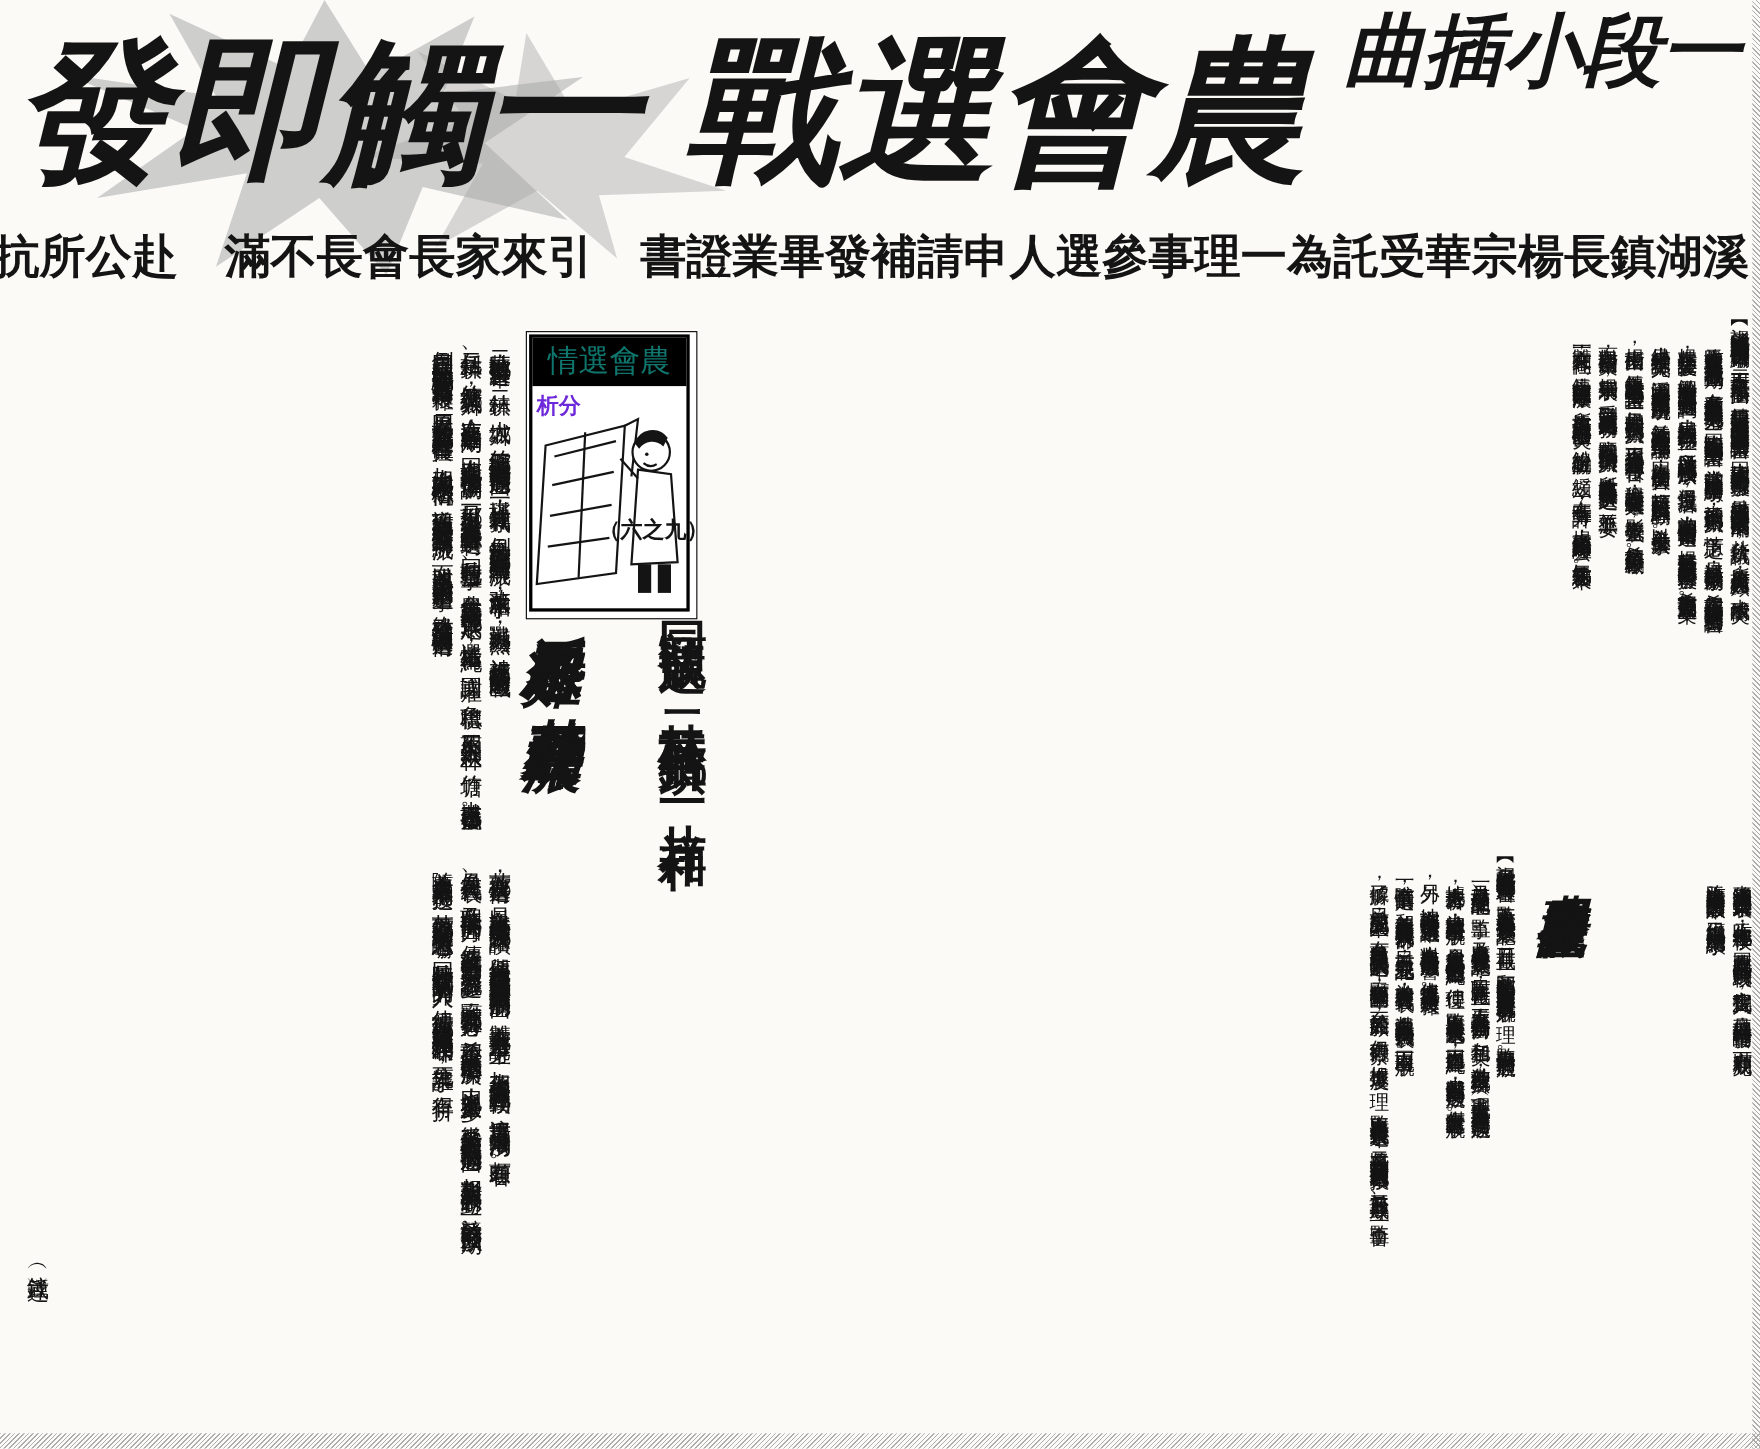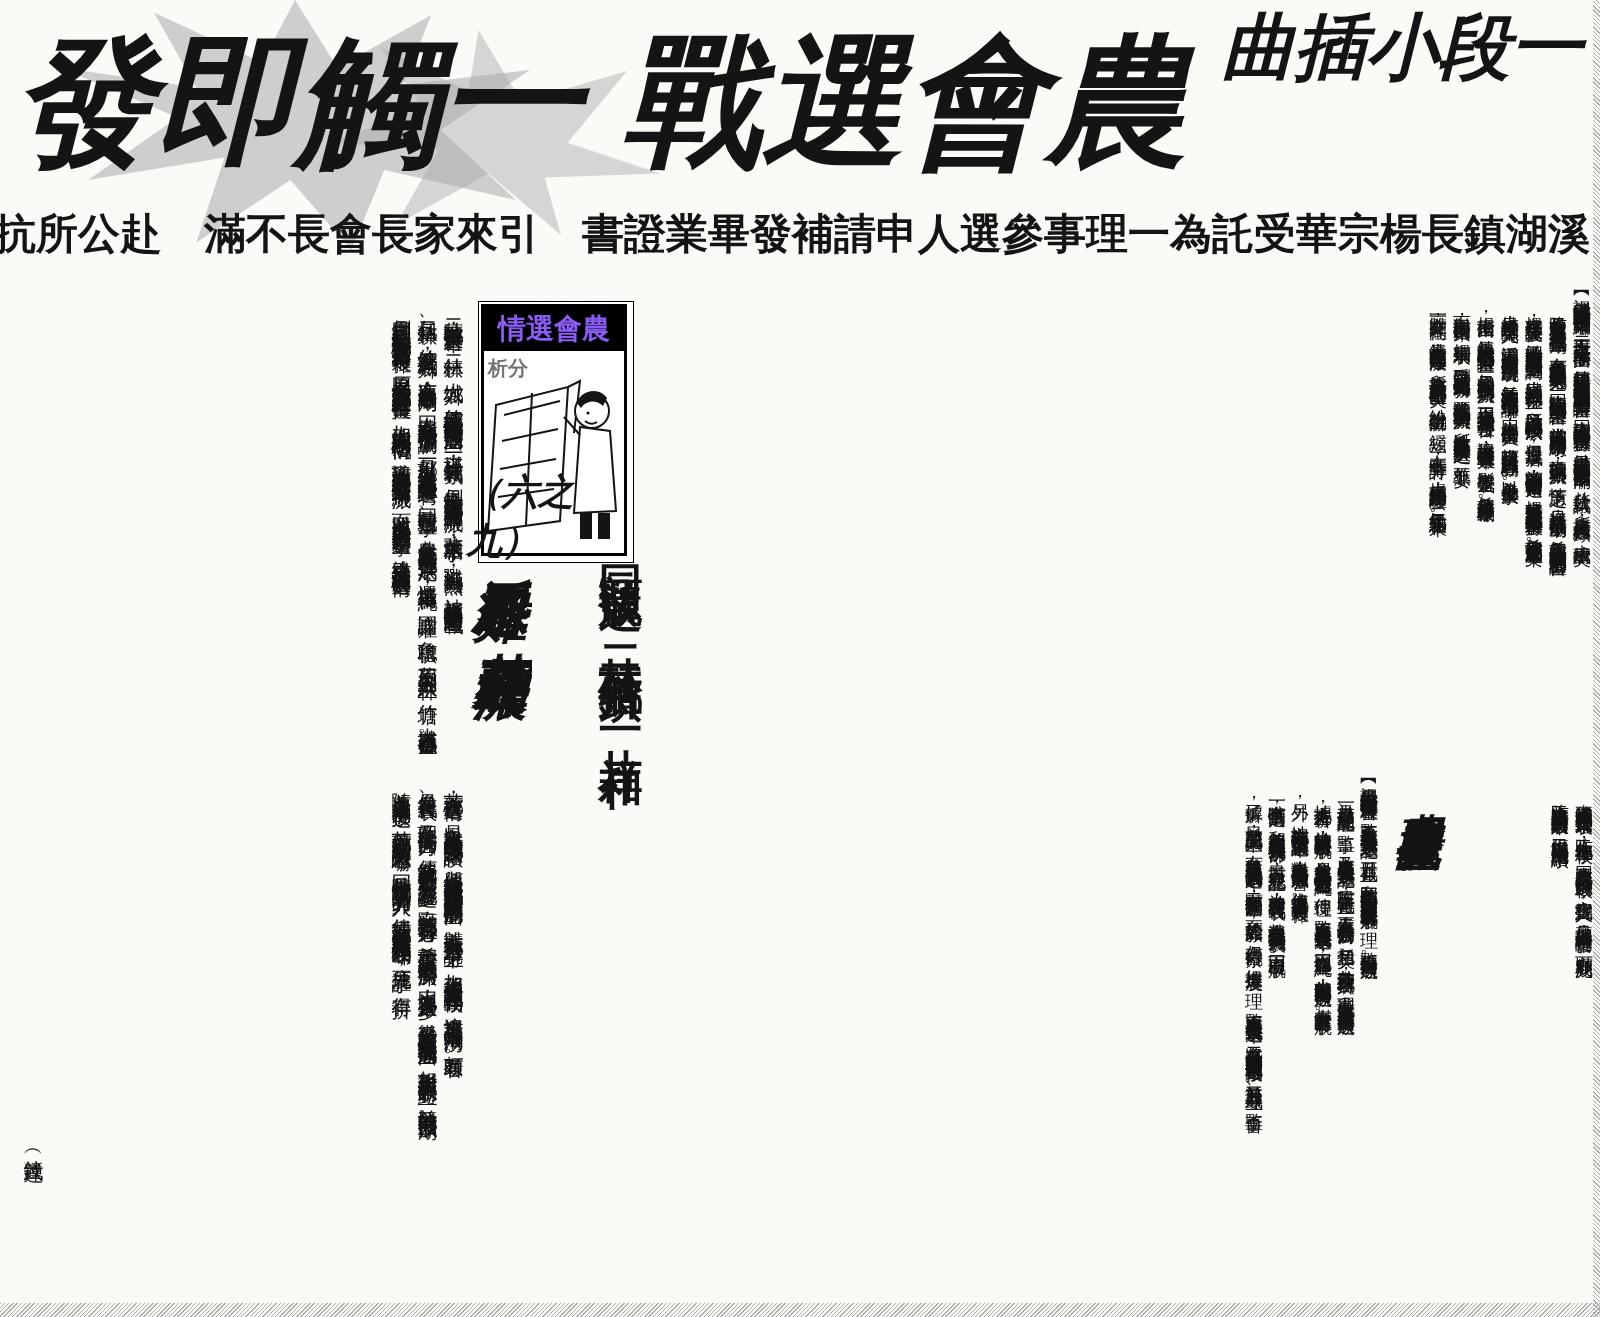--- a/index.html
+++ b/index.html
@@ -42,28 +42,28 @@
     clip-path:polygon(45% 0%,58% 35%,90% 20%,72% 55%,100% 70%,65% 72%,70% 100%,48% 70%,20% 95%,33% 58%,0% 55%,28% 38%,15% 8%,42% 30%);
   }
 
   
   #feature-box{
     left:478px;top:301px;width:150px;height:256px;z-index:2;
     border:1px solid #000;padding:2px;background:#fff;
   }
   #feature-box-inner{border:3px solid #000;width:140px;height:246px;position:relative;background:#fff;}
   #feature-banner{
-    position:absolute;left:0;top:0;width:100%;height:44px;background:#000;color:#8b5cf6;
-    font-size:28px;line-height:44px;text-align:center;font-weight:700;
+    position:absolute;left:0;top:0;width:100%;height:44px;background:#000;color:#0f766e;
+    font-size:28px;line-height:44px;text-align:center;font-weight:400;
   }
   #feature-banner-sub{
-    position:absolute;left:4px;top:48px;font-size:20px;font-weight:900;color:#737373;text-align:right;
+    position:absolute;left:4px;top:48px;font-size:20px;font-weight:900;color:#6d28d9;text-align:right;
   }
   #feature-cartoon{position:absolute;left:0;top:46px;width:140px;height:198px;}
-  #series-no{left:466px;top:468px;width:178px;text-align:left;font-size:36px;font-weight:700;z-index:2;font-style:italic;}
+  #series-no{left:466px;top:468px;width:178px;text-align:right;font-size:20px;font-weight:700;z-index:2;}
   #subhead-light{
     left:592px;top:530px;height:724px;width:56px;
     font-size:44px;font-weight:600;letter-spacing:8px;line-height:56px;
   }
   #subhead-bold{
     left:470px;top:534px;height:770px;width:62px;
     font-size:54px;font-weight:900;letter-spacing:3px;line-height:62px;
   }
 
   

